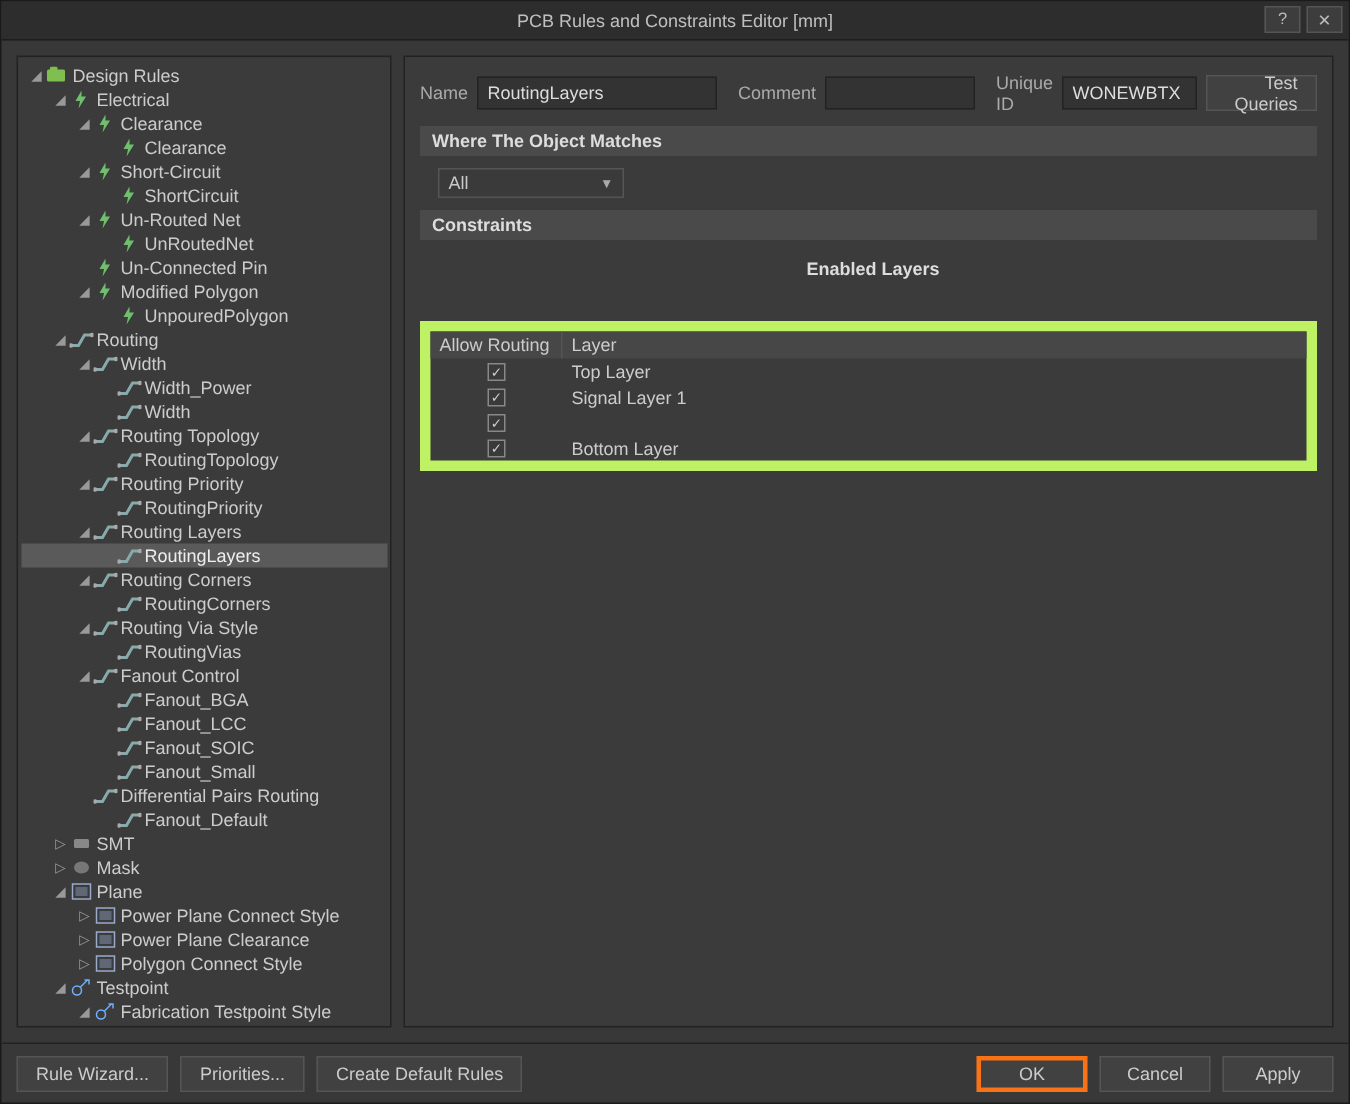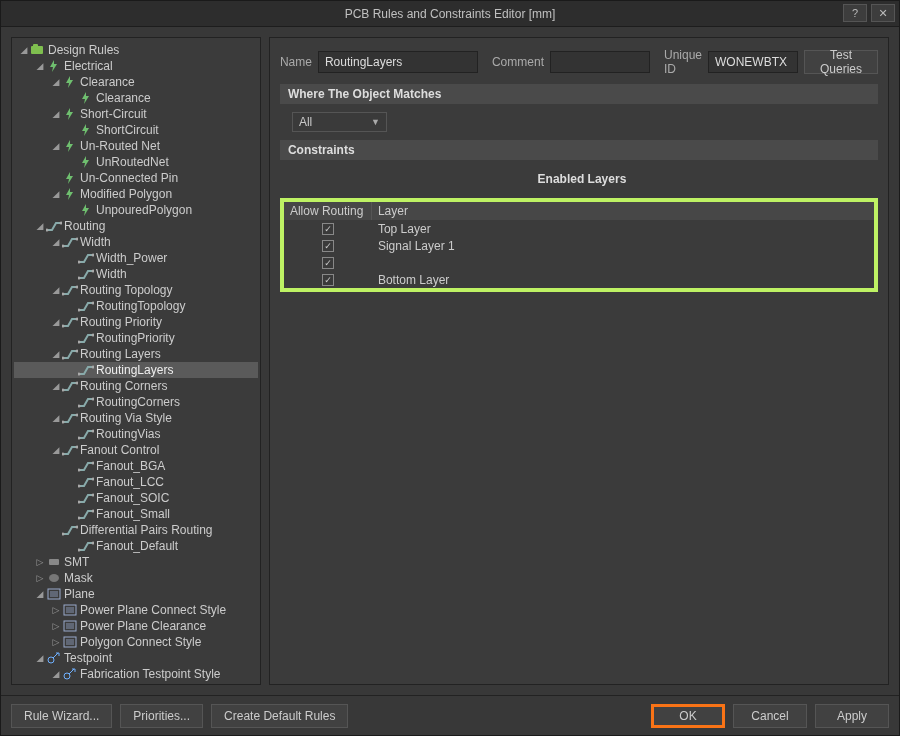--- a/index.html
+++ b/index.html
@@ -10,39 +10,39 @@
   .titlebar-buttons { position:absolute; right:4px; top:3px; display:flex; gap:4px;}
   .tbtn { width:24px; height:18px; border:1px solid #555; background:#3d3d3d; display:flex; align-items:center; justify-content:center; font-size:11px; color:#bbb;}
   .content { flex:1; display:flex; padding:10px; gap:8px; overflow:hidden;}
   .tree-panel { width:260px; border:1px solid #222; background:#3b3b3b; overflow-y:auto; overflow-x:hidden; padding:4px 2px;}
   .tree-panel::-webkit-scrollbar{width:14px;}
   .tree-panel::-webkit-scrollbar-track{background:#333;}
   .tree-panel::-webkit-scrollbar-thumb{background:#555; border:1px solid #333;}
   .right-panel { flex:1; border:1px solid #222; background:#3b3b3b; padding:10px; display:flex; flex-direction:column; gap:8px;}
   .footer { height:40px; display:flex; align-items:center; padding:0 10px; gap:8px; border-top:1px solid #222;}
   .footer-spacer{flex:1;}
-  .btn { background:#414141; border:1px solid #555; color:#ccc; padding:4px 12px; min-width:74px; height:24px; display:inline-flex; align-items:center; justify-content:center;}
+  .btn { background:#414141; border:1px solid #555; color:#ccc; padding:4px 12px; min-width:74px; height:24px; display:inline-flex; align-items:center; justify-content:center;text-align:right;}
   .btn.ok{border:3px solid #f97316;}
   
   .tnode { display:flex; align-items:center; height:16px; line-height:16px; white-space:nowrap; padding-right:4px;}
   .tw { display:inline-block; width:12px; text-align:center; color:#999; font-size:9px;}
   .twb{cursor:pointer;}
   .ticon{display:inline-flex; width:16px; height:14px; align-items:center; justify-content:center; margin-right:2px;}
   .tlabel{color:#ccc;}
   .tnode.sel{background:#5a5a5a;}
   .tnode.sel .tlabel{color:#eee;}
   
   .row{display:flex; align-items:center; gap:6px;}
   .lbl{color:#aaa;}
   .input{background:#333; border:1px solid #222; color:#ddd; height:22px; padding:0 6px;}
   .section-hdr{background:#4a4a4a; color:#ddd; font-weight:bold; padding:3px 8px;}
   .sublabel{color:#ddd; font-weight:bold; padding:4px 0 2px 6px;text-align:center;}
-  .dropdown{display:flex; align-items:center; background:#3a3a3a; border:1px solid #555; width:95px; height:20px; padding:0 6px; justify-content:space-between; margin-left:12px;}
+  .dropdown{display:flex; align-items:center; background:#3a3a3a; border:1px solid #555; width:124px; height:20px; padding:0 6px; justify-content:space-between; margin-left:12px;}
   .dd-arrow{font-size:9px; color:#aaa;}
-  .table{border:4px solid #bef264; margin-top:2px;}
+  .table{border:7px solid #bef264; margin-top:18px;}
   .thead{display:flex; background:#474747;}
   .th{padding:2px 6px; border-right:1px solid #555; color:#ccc;}
   .th:first-child{width:88px;}
   .th:last-child{flex:1; border-right:none;}
   .trow{display:flex; height:17px; align-items:center;}
   .tc1{width:88px; display:flex; justify-content:center;}
   .tc2{flex:1; padding-left:6px; color:#ccc;}
   .chk{width:12px; height:12px; border:1px solid #888; background:#3a3a3a; display:inline-flex; align-items:center; justify-content:center; font-size:9px; color:#ccc;}
   svg{display:block;}
 </style>

